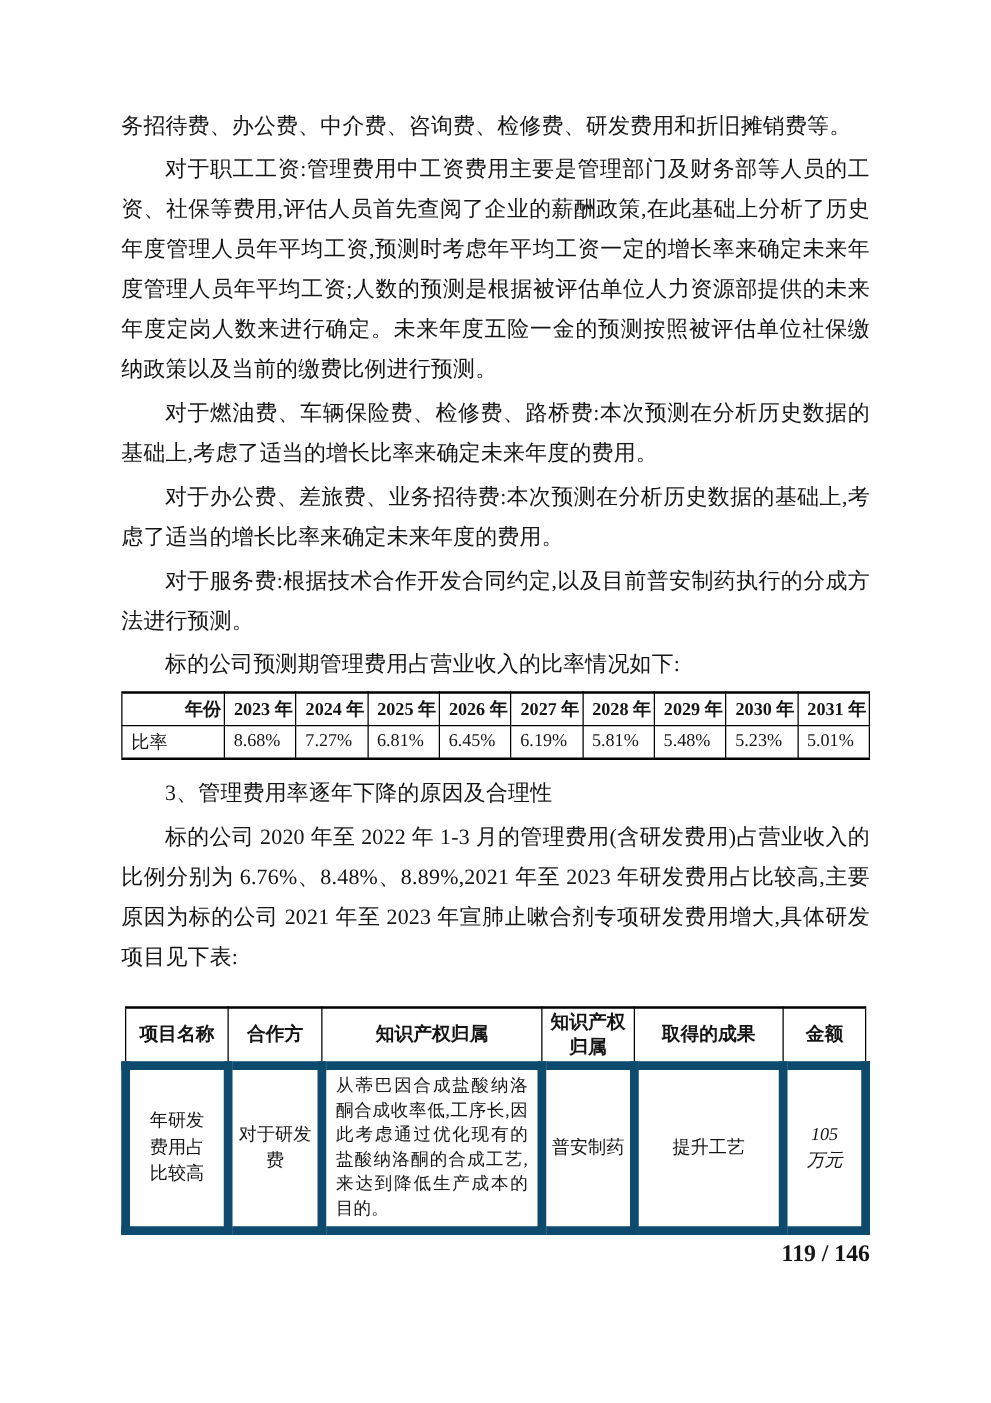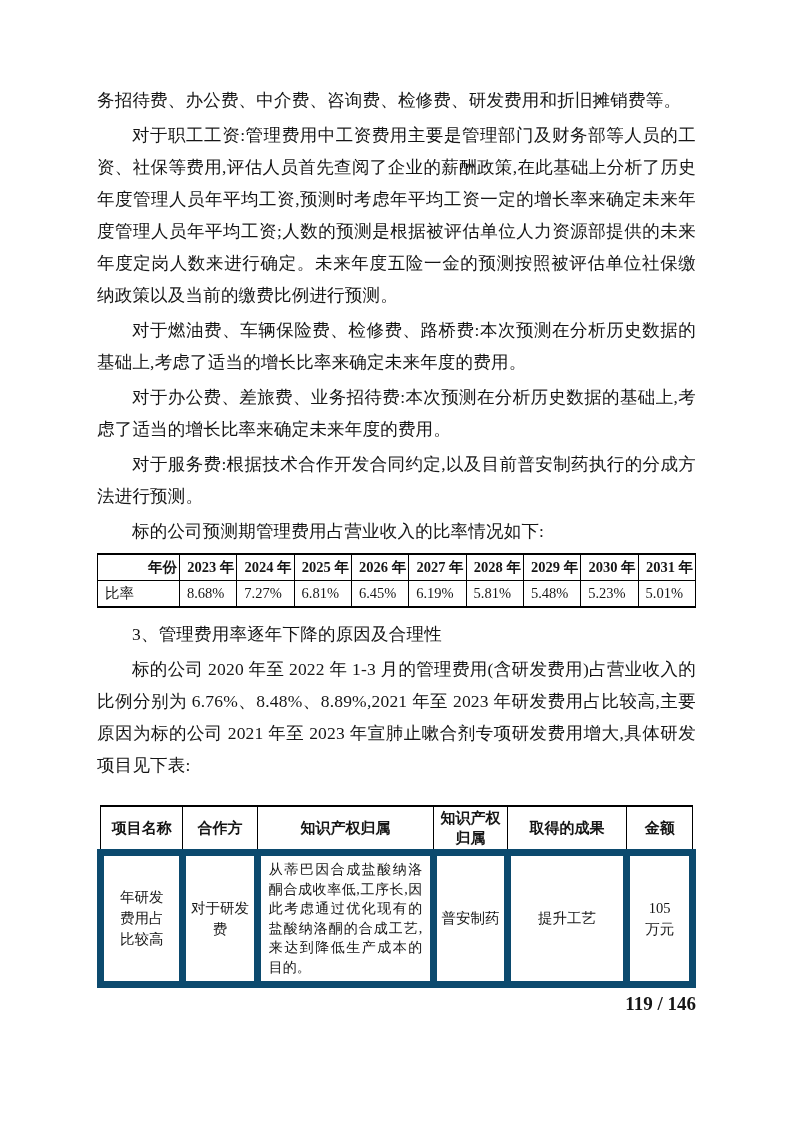--- a/index.html
+++ b/index.html
@@ -66,21 +66,21 @@
     padding:2px 4px;
   }
   .rd-table tr.data-row { height:80px; }
   .rd-table td.project { padding:0 12px; }
   .rd-table td.summary {
     text-align:justify;
     font-size:14px;
     line-height:19.5px;
     padding:4px 8px;
   }
-  .rd-table td.amount { white-space:pre-line; line-height:21px; }
+  .rd-table td.amount { white-space:pre-line; line-height:21px;font-style:italic; }
 
   .page-number {
     margin-top:5px;
     text-align:right;
     font-weight:bold;
     font-size:19px;
   }
 </style>
 </head>
 <body>

